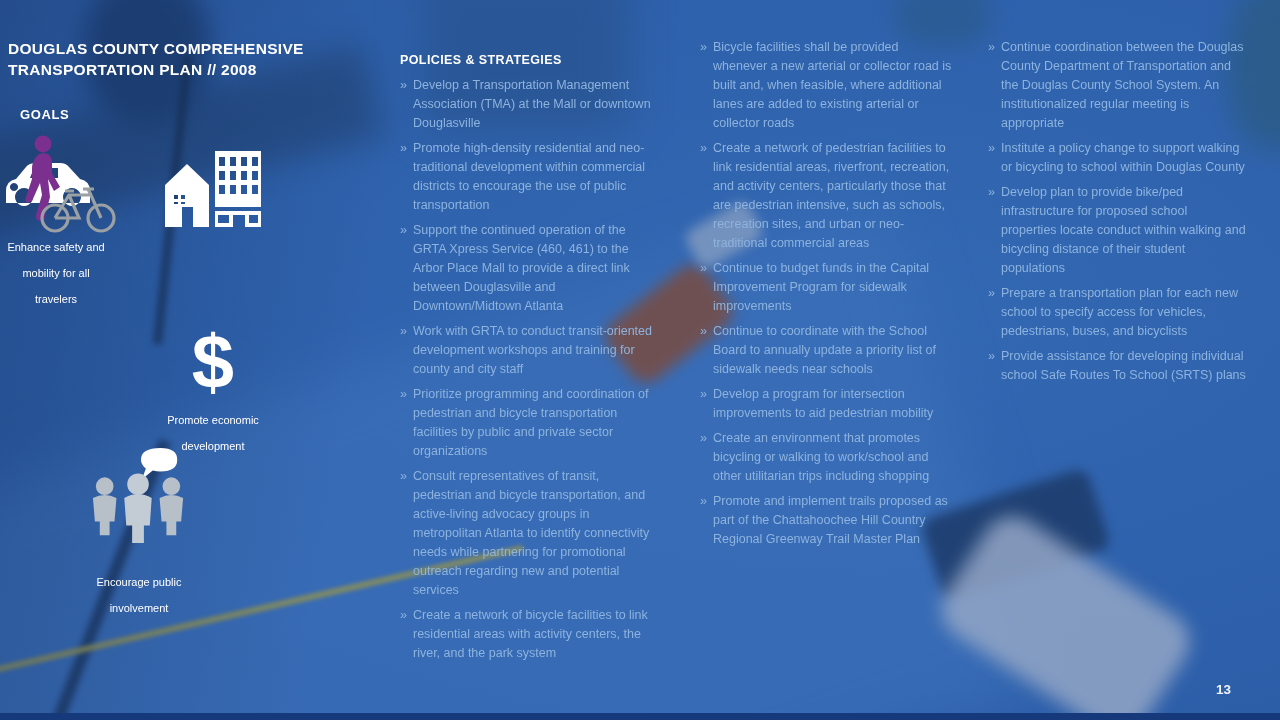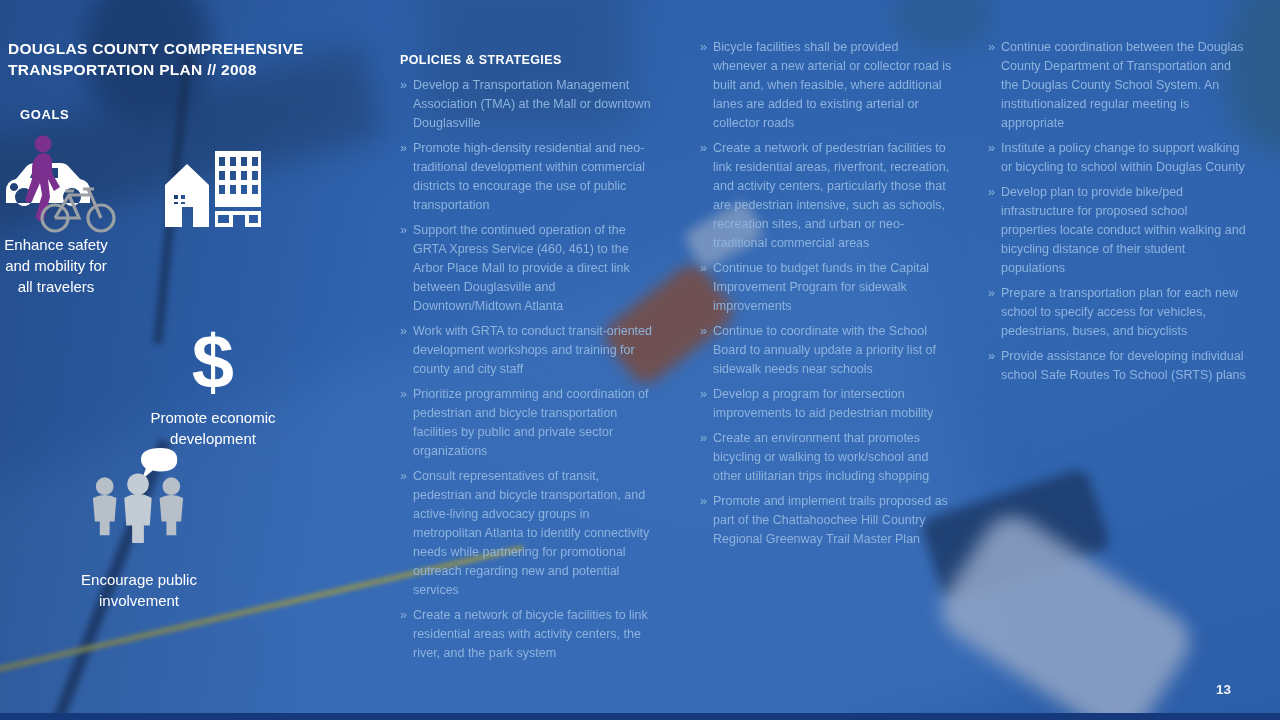--- a/index.html
+++ b/index.html
@@ -35,21 +35,21 @@
   
   .content{position:absolute;inset:0;z-index:4;}
   .title{position:absolute;left:8px;top:38px;margin:0;color:var(--white);
          font-size:15.5px;font-weight:bold;line-height:21px;letter-spacing:.3px;}
   .title span{display:block;}
   .goals-heading{position:absolute;left:8px;top:95px;margin:12px;color:var(--white);
                  font-size:13px;font-weight:bold;letter-spacing:.6px;}
 
   .goal{position:absolute;display:flex;flex-direction:column;align-items:center;}
   .goal .icon-box{display:flex;align-items:flex-end;justify-content:center;}
-  .goal .cap{margin-top:5px;color:var(--white);font-size:15px;line-height:21px;text-align:center;}
+  .goal .cap{margin-top:5px;color:var(--white);font-size:11px;line-height:26px;text-align:center;}
   .goal-0{left:0px;top:143px;width:112px;}   .goal-0 .icon-box{height:86px;width:112px;}
   .goal-1{left:146px;top:143px;width:134px;} .goal-1 .icon-box{height:86px;width:110px;}
   .goal-2{left:0px;top:302px;width:112px;}   .goal-2 .icon-box{height:100px;width:100px;}
   .goal-3{left:148px;top:318px;width:130px;} .goal-3 .icon-box{height:84px;width:100px;}
   .goal-4{left:74px;top:448px;width:130px;gap:20px;}  .goal-4 .icon-box{height:96px;width:114px;}
 
   .composite{position:relative;width:112px;height:86px;}
   .composite .car{position:absolute;left:0;top:10px;}
   .composite .person{position:absolute;left:16px;top:-8px;}
   .composite .bike{position:absolute;right:-6px;bottom:-4px;}

